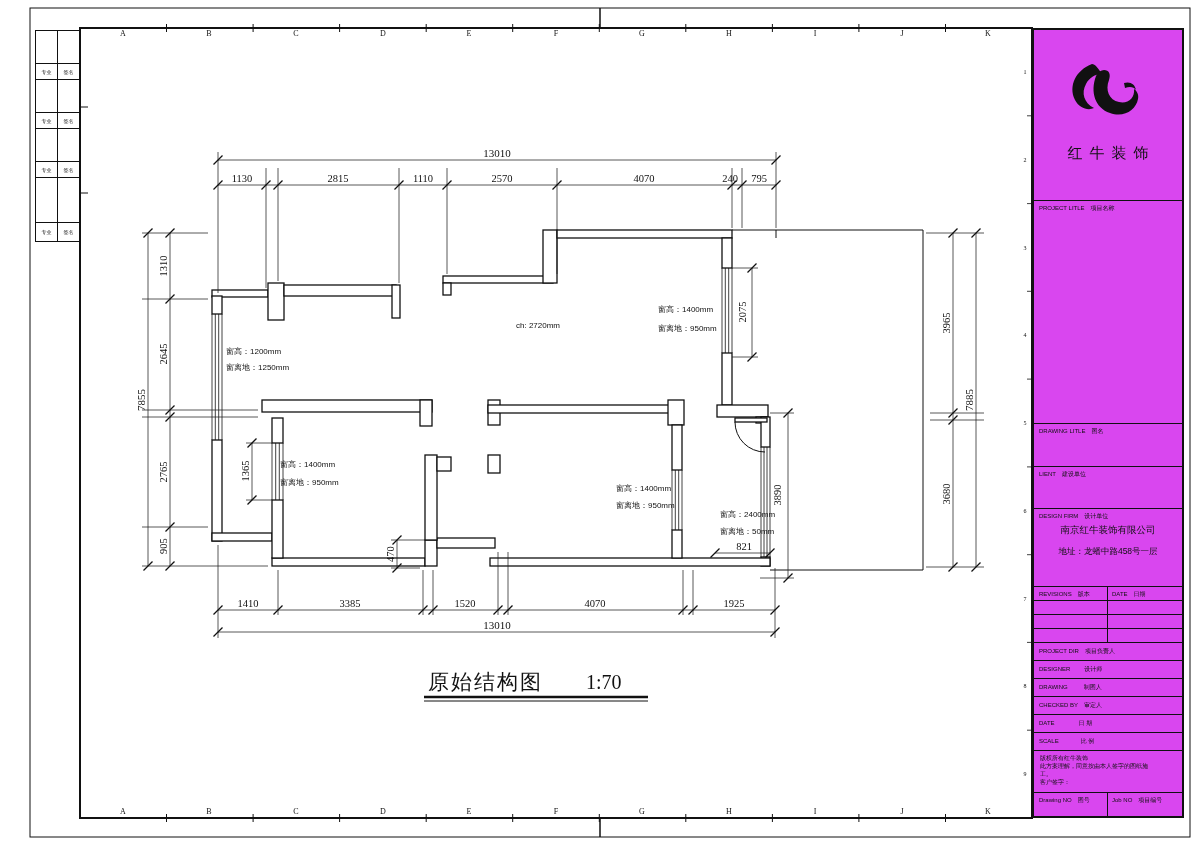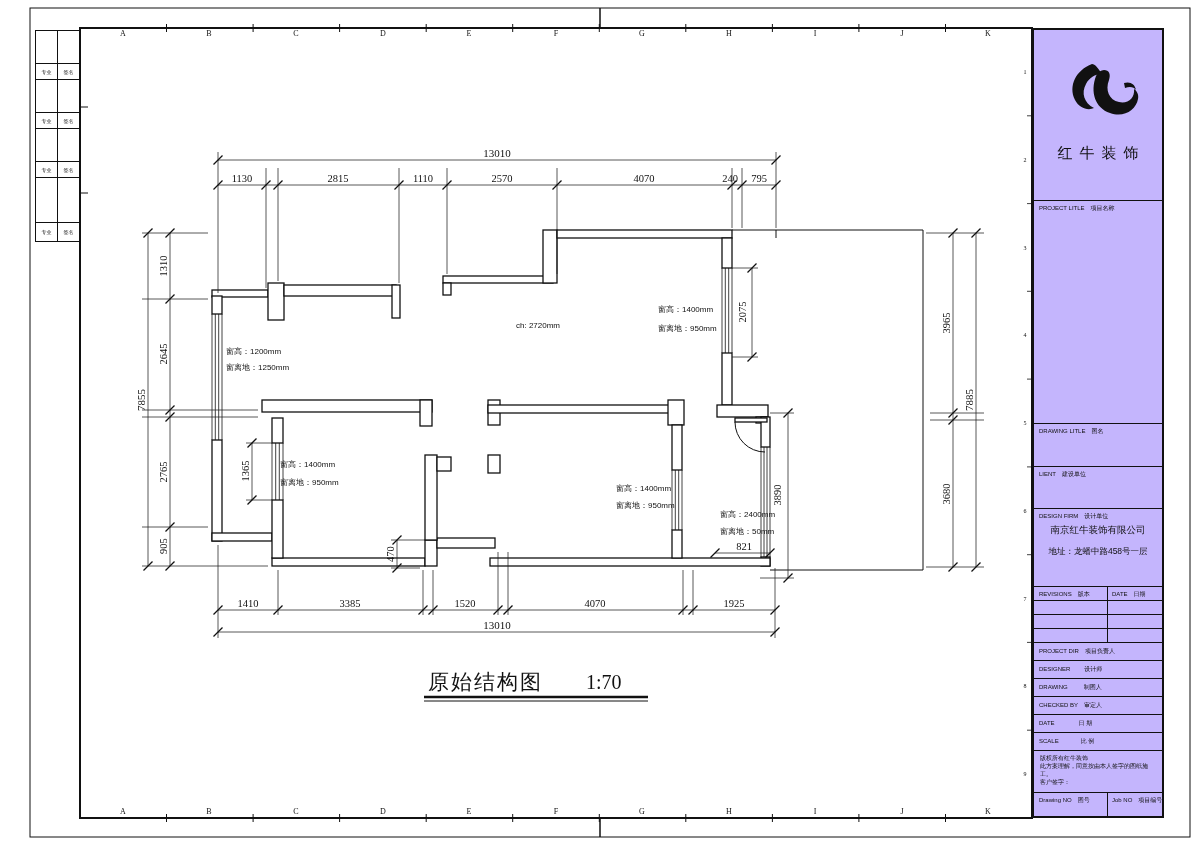--- a/index.html
+++ b/index.html
@@ -13,21 +13,21 @@
   .tk{stroke:#111;stroke-width:1.3;fill:none;}
   .dim{font:10.5px "Liberation Serif",serif;fill:#111;}
   .dimb{font:11px "Liberation Serif",serif;fill:#111;}
   .ann{font:8px "Liberation Sans",sans-serif;fill:#111;}
   .glet{font:8px "Liberation Serif",serif;fill:#111;}
   .gnum{font:6px "Liberation Serif",serif;fill:#111;}
   .ptitle{font:21px "Liberation Serif",serif;fill:#111;letter-spacing:2px;}
   .pscale{font:20px "Liberation Serif",serif;fill:#111;}
 
   
-  .tb{position:absolute;left:1032px;top:28px;width:132px;height:790px;border:2px solid #111;box-sizing:border-box;background:#c4b5fd;}
+  .tb{position:absolute;left:1032px;top:28px;width:152px;height:790px;border:2px solid #111;box-sizing:border-box;background:#d946ef;}
   .tb .hr{position:absolute;left:0;width:100%;border-top:1.5px solid #111;}
   .tb .vr{position:absolute;width:0;border-left:1.2px solid #111;}
   .tb .lbl{position:absolute;left:5px;font-size:6px;color:#111;white-space:nowrap;letter-spacing:0;}
   .tb .lbl .cn{margin-left:6px;}
   .brand{position:absolute;left:0;top:114px;width:100%;text-align:center;font:15px "Liberation Serif",serif;letter-spacing:7px;color:#111;text-indent:7px;}
   .firm{position:absolute;left:0;top:494px;width:100%;text-align:center;font-size:9.5px;font-weight:400;color:#111;}
   .addr{position:absolute;left:0;top:516px;width:100%;text-align:center;font-size:8.5px;color:#111;}
   .cpy{position:absolute;left:6px;top:724px;font-size:6px;color:#111;line-height:8px;width:116px;}
   .sign{position:absolute;left:6px;top:748px;font-size:6px;color:#111;}
 

